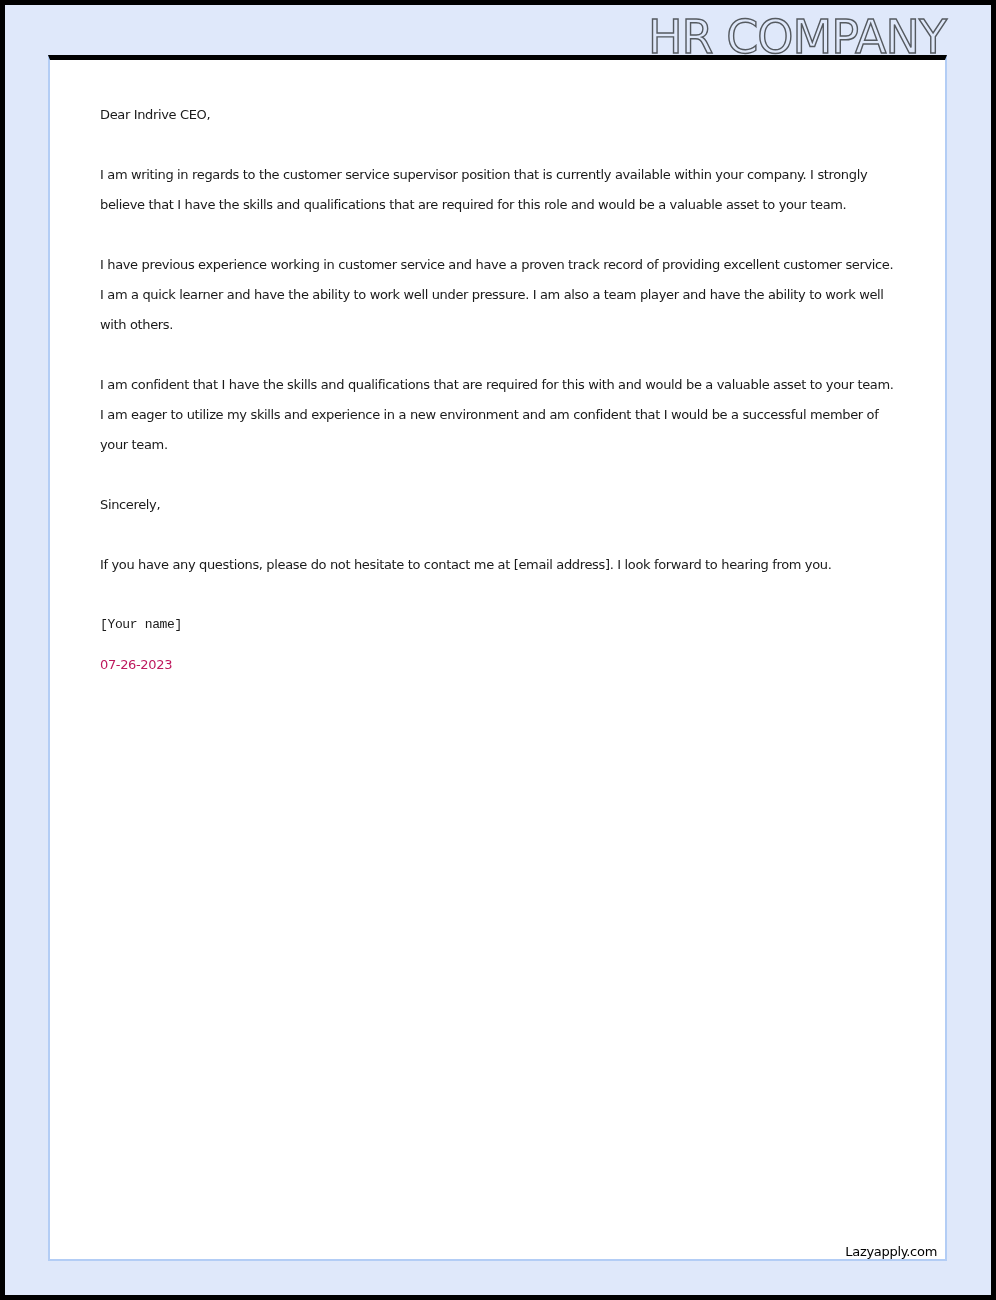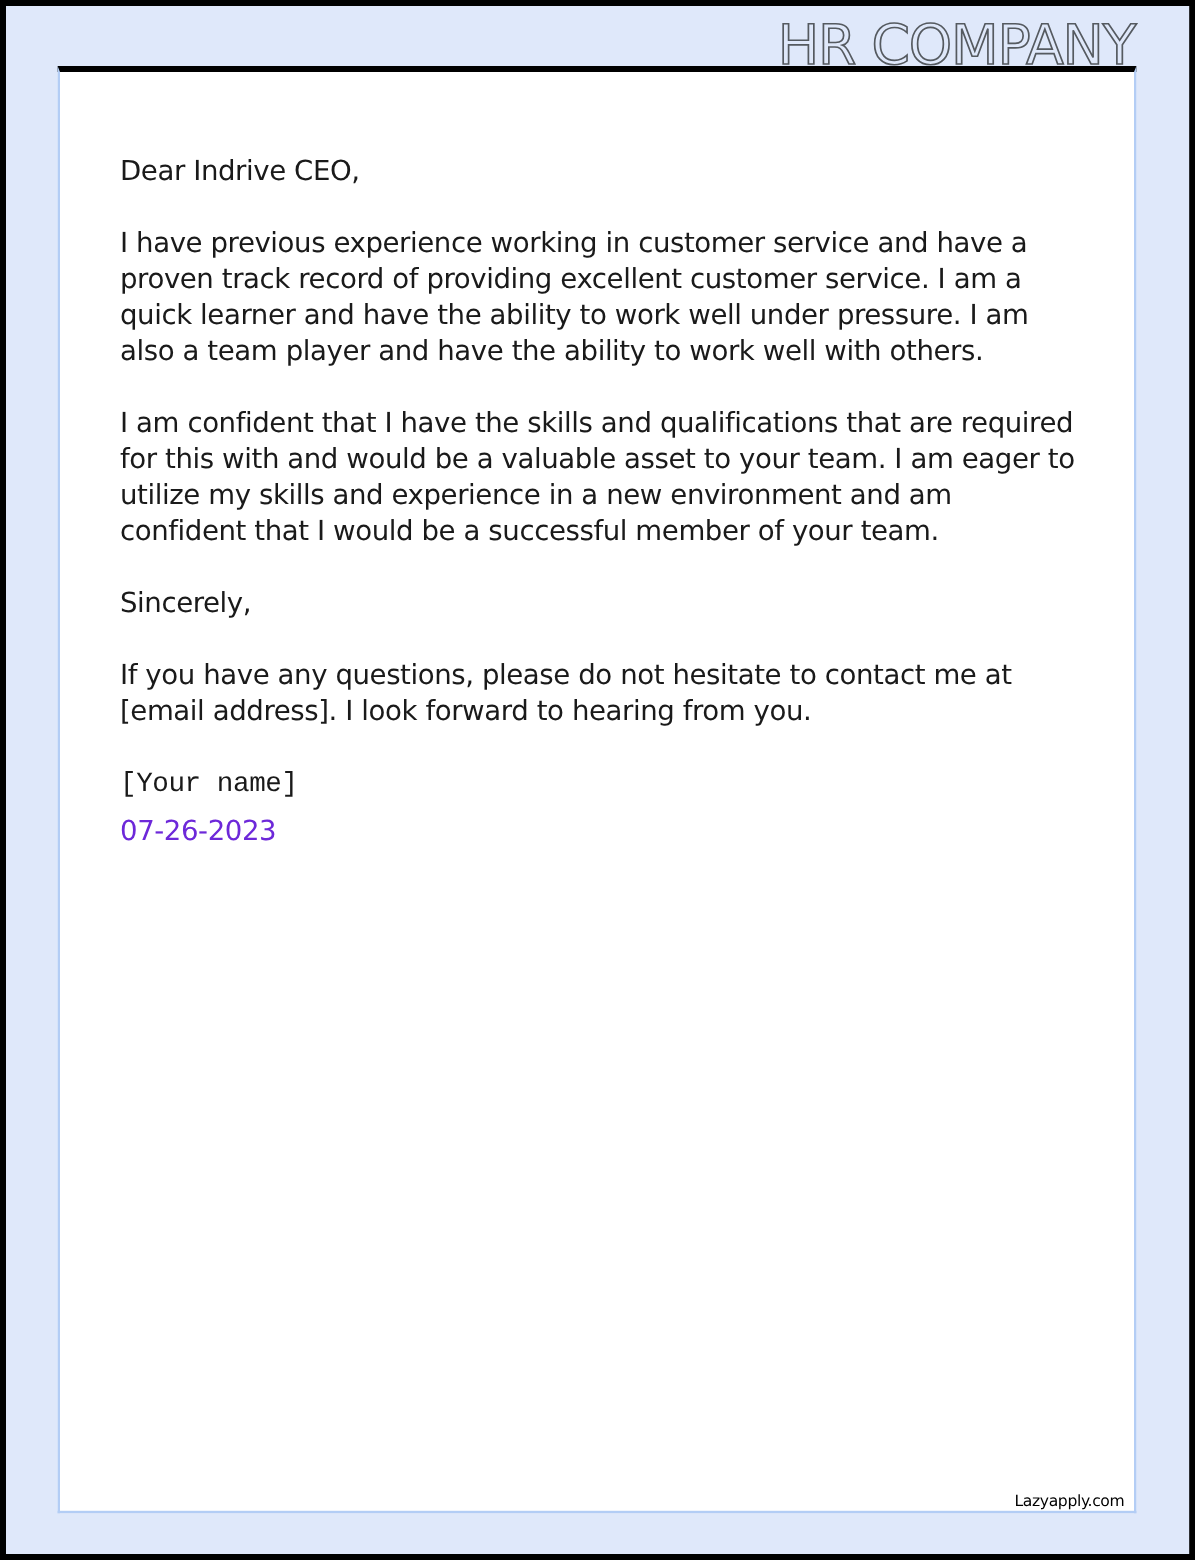--- a/index.html
+++ b/index.html
@@ -36,45 +36,45 @@
     border-left: 2px solid #b3cdf5;
     border-right: 2px solid #b3cdf5;
     border-bottom: 2px solid #b3cdf5;
   }
   .content {
     position: absolute;
     left: 50px;
     top: 40px;
     width: 800px;
     color: #1a1a1a;
-    font-size: 23px;
+    font-size: 13px;
     line-height: 30px;
     letter-spacing: -0.35px;
-    margin-top: 28px;
   }
   .content p { margin: 0 0 30px 0; }
   .content p.sig { margin-bottom: 10px; font-family: Liberation Mono, monospace; }
-  .date { color: #6d28d9; margin: 0; }
+  .date { color: #be185d; margin: 0; }
   .footer {
     position: absolute;
     right: 8px;
     bottom: 0px;
     font-size: 13px;
     color: #000000;
     letter-spacing: -0.3px;
   }
 </style>
 </head>
 <body>
 
 <div class="brand">HR COMPANY</div>
 
 <div class="page">
   <div class="content">
     <p>Dear Indrive CEO,</p>
+    <p>I am writing in regards to the customer service supervisor position that is currently available within your company. I strongly believe that I have the skills and qualifications that are required for this role and would be a valuable asset to your team.</p>
     <p>I have previous experience working in customer service and have a proven track record of providing excellent customer service. I am a quick learner and have the ability to work well under pressure. I am also a team player and have the ability to work well with others.</p>
     <p>I am confident that I have the skills and qualifications that are required for this with and would be a valuable asset to your team. I am eager to utilize my skills and experience in a new environment and am confident that I would be a successful member of your team.</p>
     <p>Sincerely,</p>
     <p>If you have any questions, please do not hesitate to contact me at [email address]. I look forward to hearing from you.</p>
     <p class="sig">[Your name]</p>
     <p class="date">07-26-2023</p>
   </div>
   <div class="footer">Lazyapply.com</div>
 </div>
 

